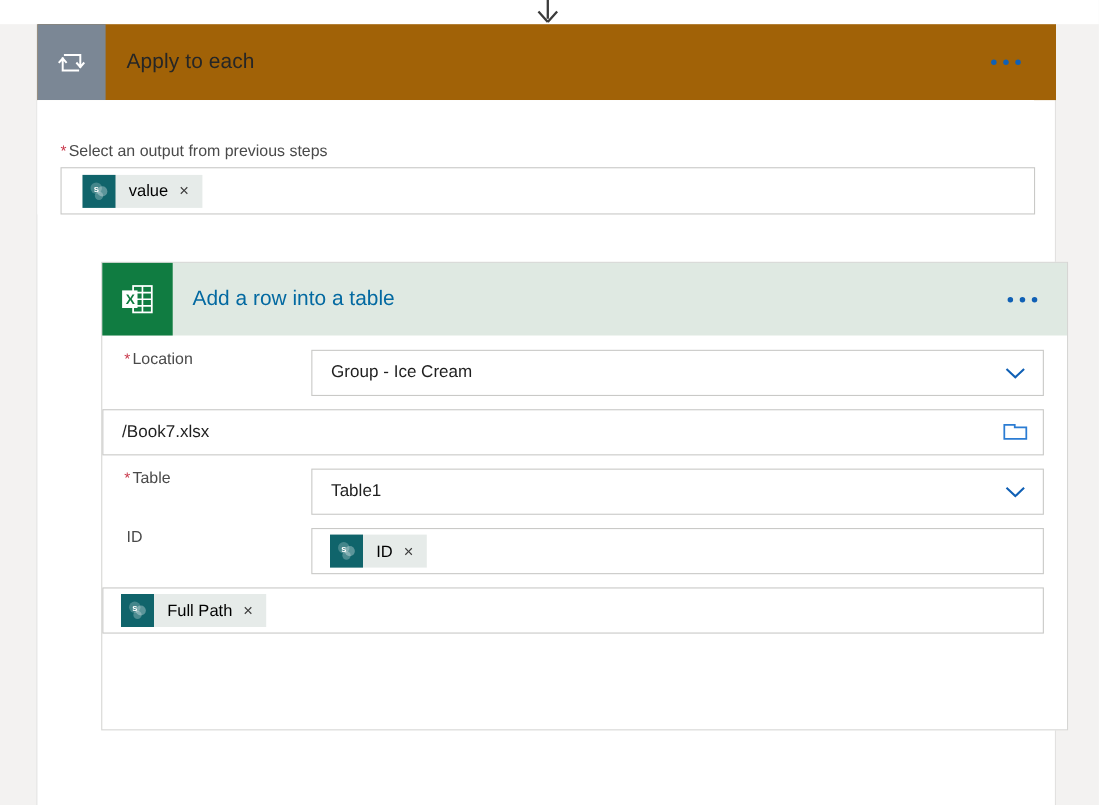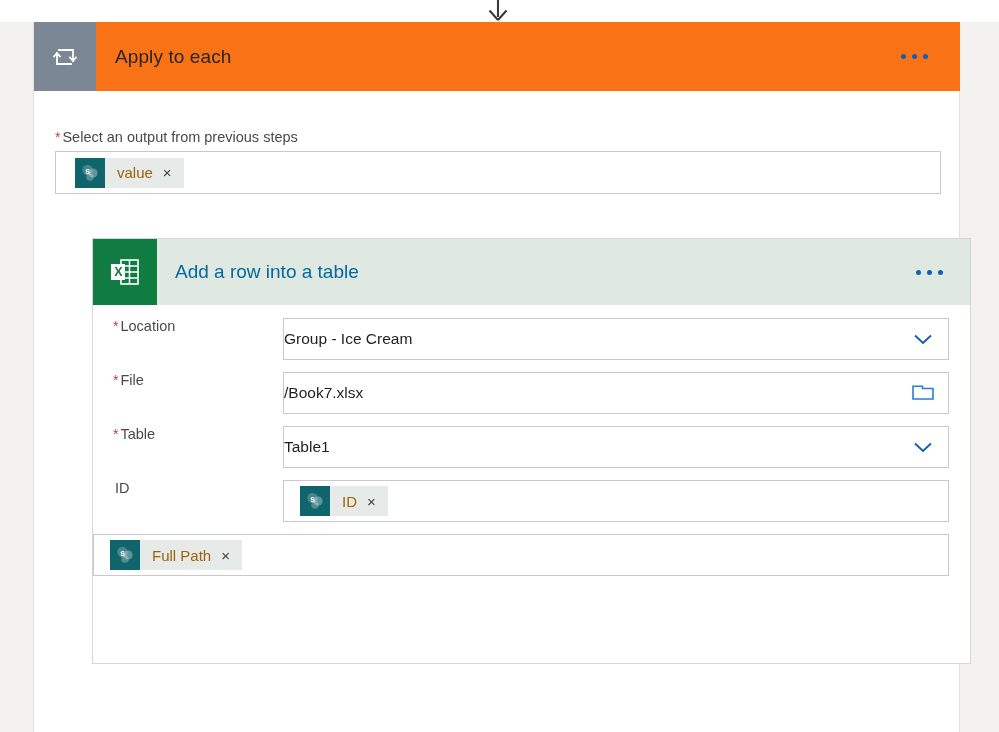--- a/index.html
+++ b/index.html
@@ -45,21 +45,21 @@
     box-sizing: border-box;
   }
 
   
   .scope-header {
     position: absolute;
     left: 0px;
     top: 0px;
     width: 926px;
     height: 69px;
-    background: #f97316;
+    background: #a16207;
     display: flex;
     align-items: center;
   }
   .scope-icon-block {
     width: 62px;
     height: 69px;
     background: #7b8795;
     display: flex;
     align-items: center;
     justify-content: center;
@@ -129,21 +129,21 @@
     width: 30px;
     height: 30px;
     flex: 0 0 auto;
     background: #10646b;
     display: flex;
     align-items: center;
     justify-content: center;
   }
   .token .tok-label {
     font-size: 15px;
-    color: #a16207;
+    color: #000000;
     padding: 0 8px 0 12px;
     white-space: nowrap;
   }
   .token .tok-x {
     font-size: 15px;
     color: #3b3b3b;
     padding: 0 12px 0 2px;
     cursor: pointer;
     line-height: 1;
   }
@@ -200,20 +200,21 @@
   }
   .pfield {
     flex: 1 1 auto;
     margin-right: 21px;
     height: 42px;
     border: 1px solid #c9c9c7;
     background: #ffffff;
     box-sizing: border-box;
     display: flex;
     align-items: center;
+    padding-left: 17px;
   }
   .pvalue {
     font-size: 15.5px;
     color: #1f1f1f;
     white-space: nowrap;
   }
   .pfield .trailing {
     margin-left: auto;
     margin-right: 12px;
     display: flex;
@@ -306,23 +307,20 @@
           <span class="trailing">
             <svg width="26" height="16" viewBox="0 0 26 16">
               <path d="M5 4.5 L13 12 L21 4.5" stroke="#1060b5" stroke-width="1.9" fill="none"></path>
             </svg>
           </span>
         </div>
       </div>
 
 
       <div class="prow">
-        <div class="plabel">
-          <span class="req-star">*</span><span>File</span>
-        </div>
         <div class="pfield">
           <span class="pvalue">/Book7.xlsx</span>
           <span class="trailing">
             <svg width="26" height="20" viewBox="0 0 26 20">
               <path d="M3 5.5 L3 16 L23 16 L23 5.5 L12.5 5.5 L12.5 3.2 L3 3.2 Z" stroke="#2b7cd3" stroke-width="1.6" fill="none" stroke-linejoin="miter"></path>
             </svg>
           </span>
         </div>
       </div>
 

